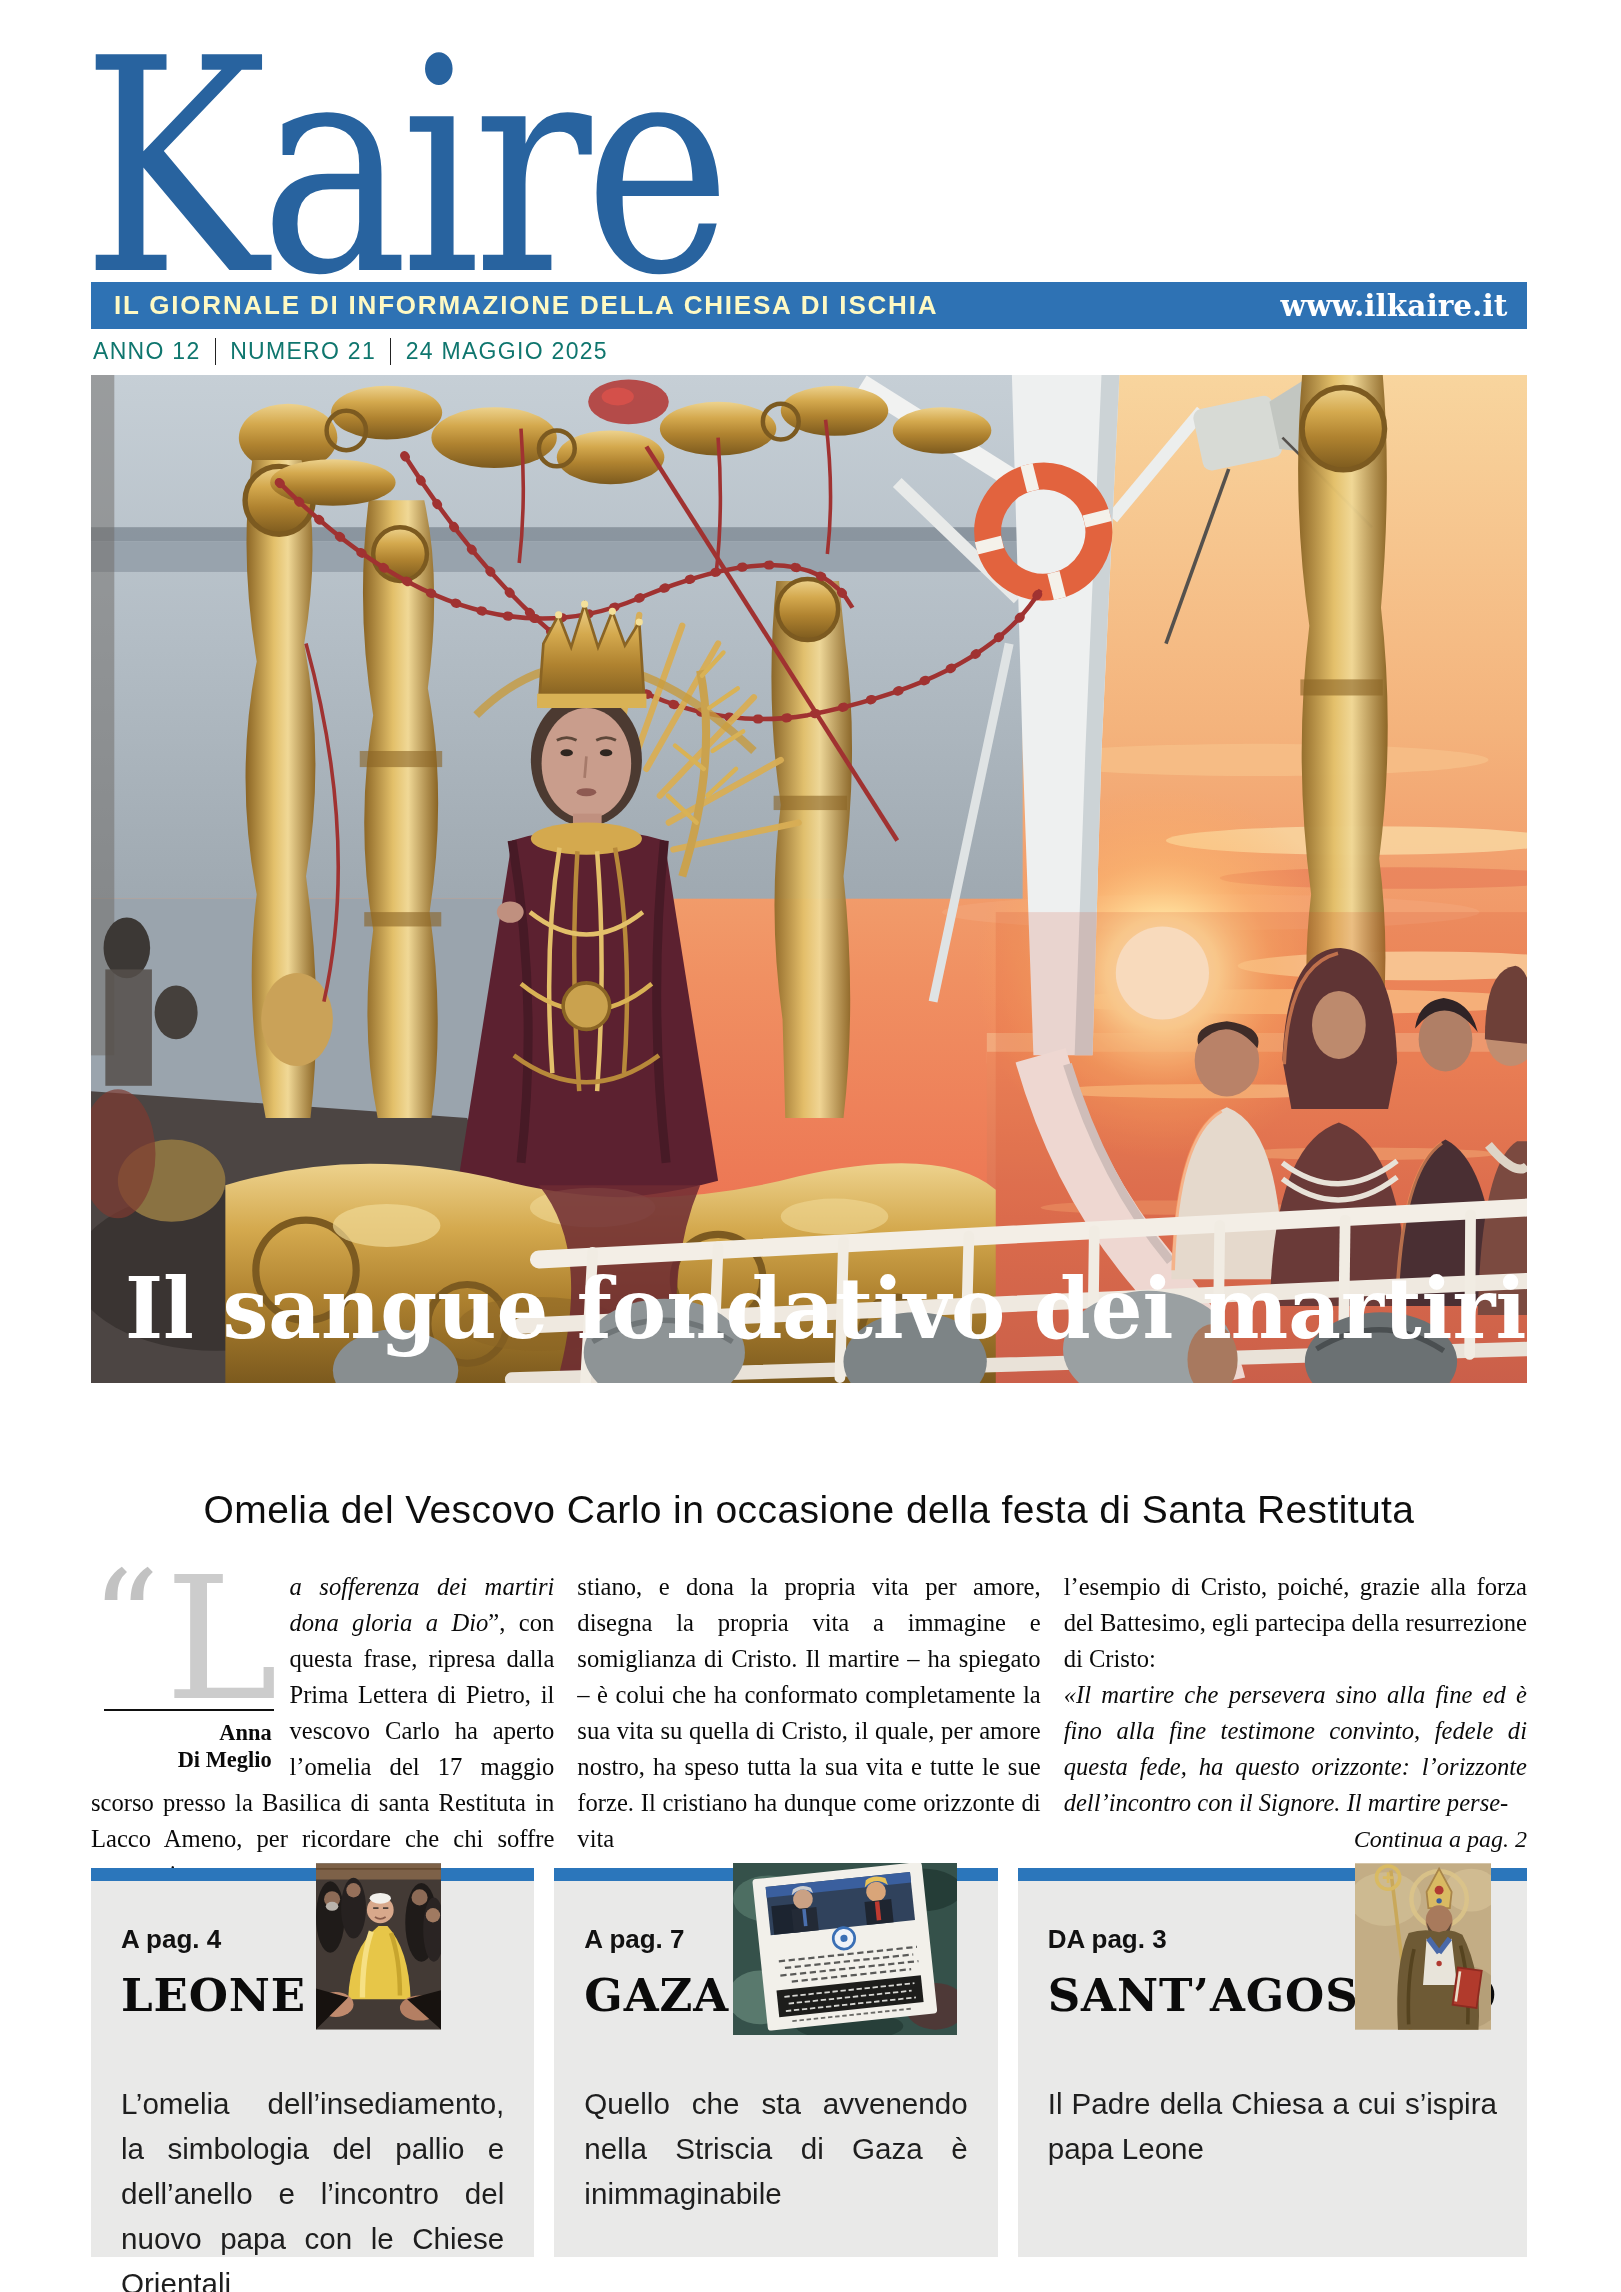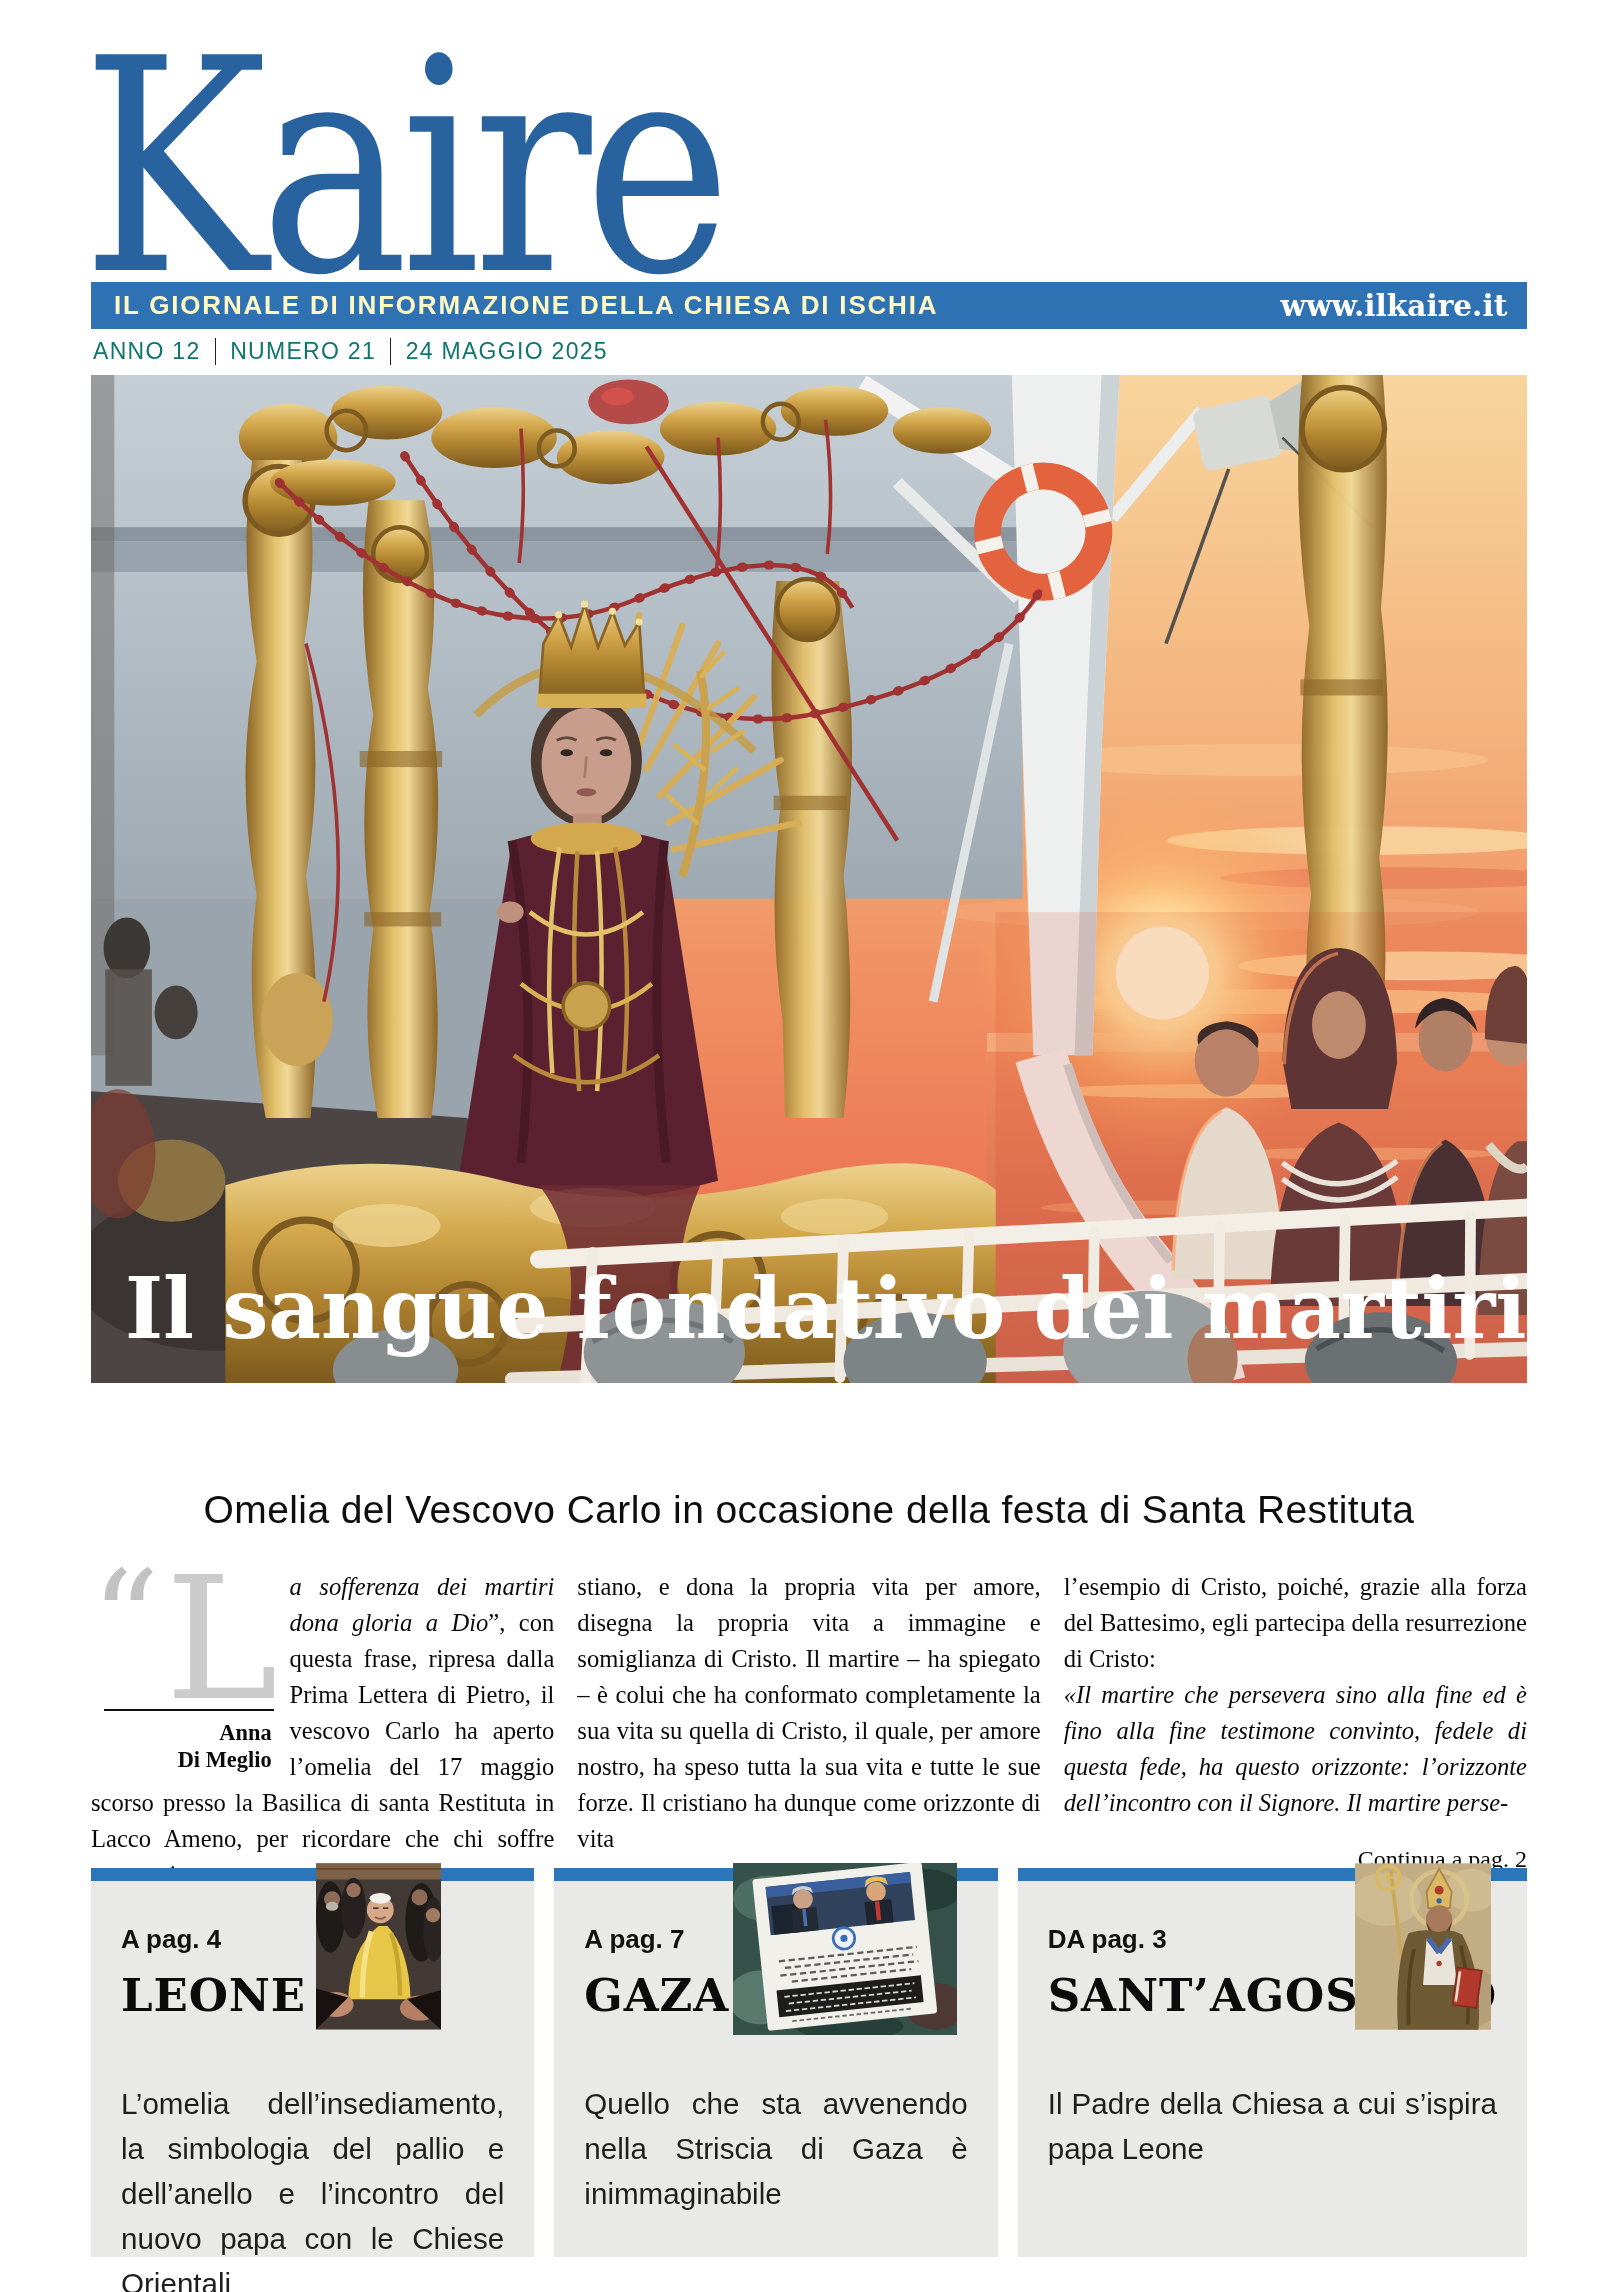--- a/index.html
+++ b/index.html
@@ -35,21 +35,21 @@
   .article p{margin:0;}
   .dropcap-block{float:left;width:186px;margin:3.6px 12.5px 0 0;}
   .dc-top{display:flex;align-items:flex-start;}
   .dc-quote{font-family:"DejaVu Serif",serif;font-size:134px;line-height:.72;color:#c2c2c2;}
   .dc-letter{font-family:"DejaVu Serif",serif;font-size:170px;line-height:.78;color:#cccccc;
         margin-left:5.4px;}
   .dc-rule{border:none;border-top:2.7px solid #111;width:170px;margin:3.6px 0 9px 12.5px;}
   .dc-author{text-align:right;font-weight:bold;font-size:22.4px;line-height:1.2;
         padding-right:5.4px;font-family:"Liberation Serif",serif;}
   .lead-italic,.q-italic{font-style:italic;}
-  .continua{text-align:right;font-size:24px;margin-top:20px;}
+  .continua{text-align:right;font-style:italic;font-size:24px;margin-top:0;}
   
   .teasers{position:absolute;left:91px;top:1868px;width:1436px;display:flex;gap:20px;}
   .teaser{flex:1;position:relative;}
   .teaser-bar{height:12.5px;background:var(--teaser-bar,#2b76bb);}
   .teaser-box{background:var(--teaser-bg,#e9e9e8);height:376px;padding:0 30px;
         box-sizing:border-box;}
   .teaser-img{position:absolute;top:-5.4px;z-index:3;display:block;}
   .t1 .teaser-img{right:93px;}
   .t2 .teaser-img{right:41px;}
   .t3 .teaser-img{right:36px;}

